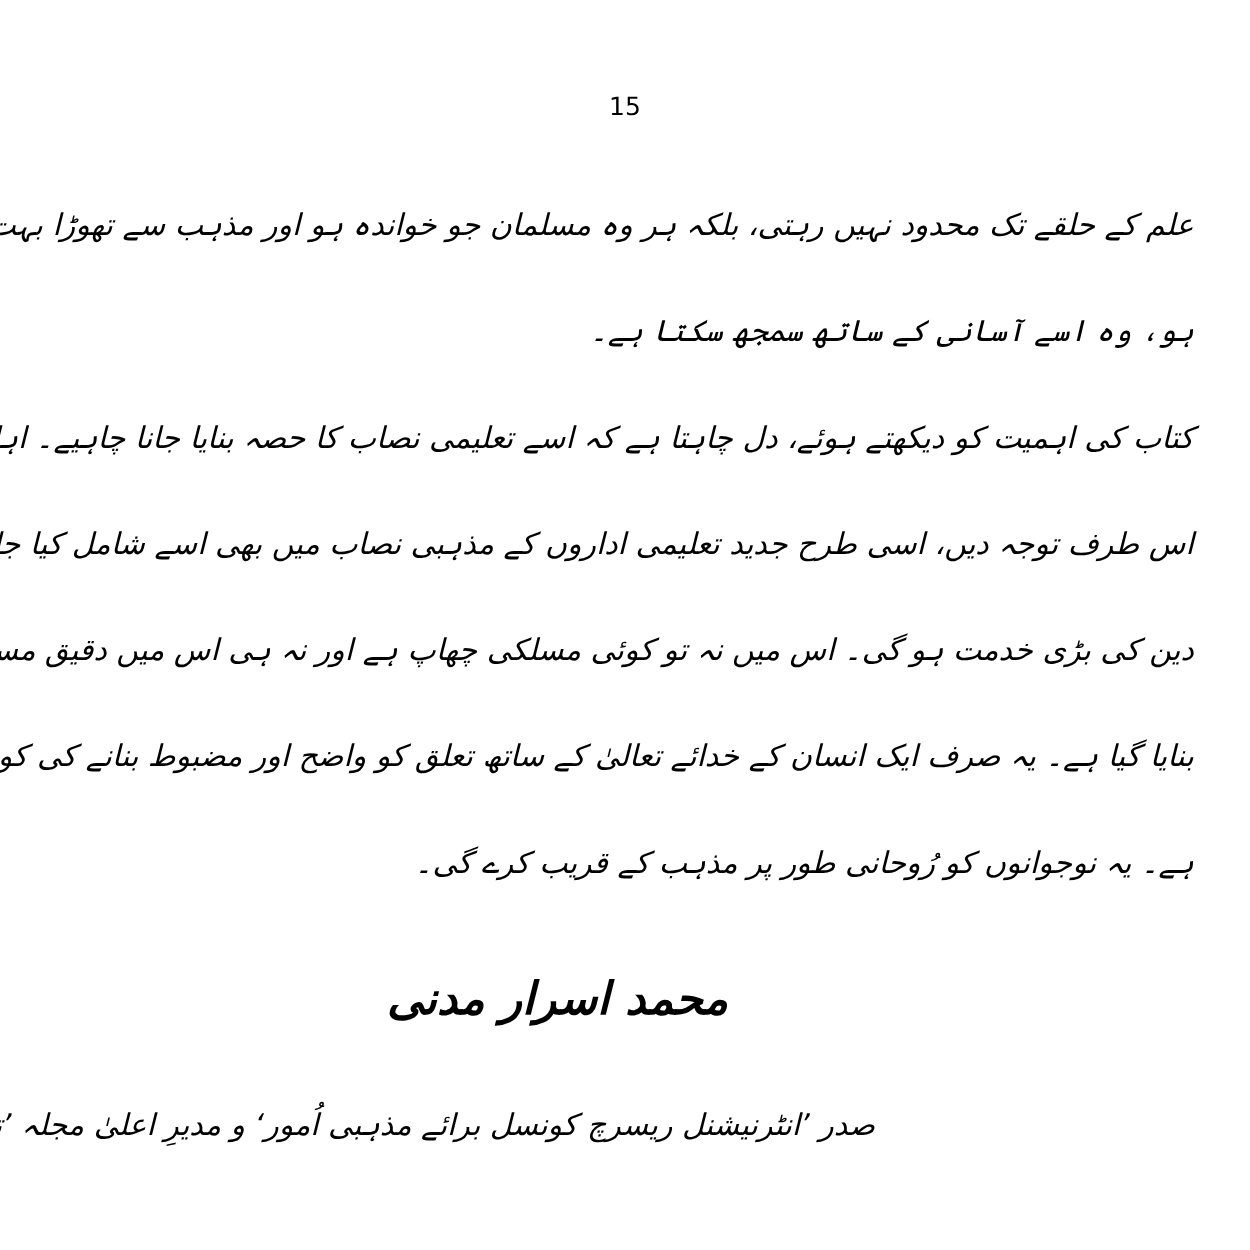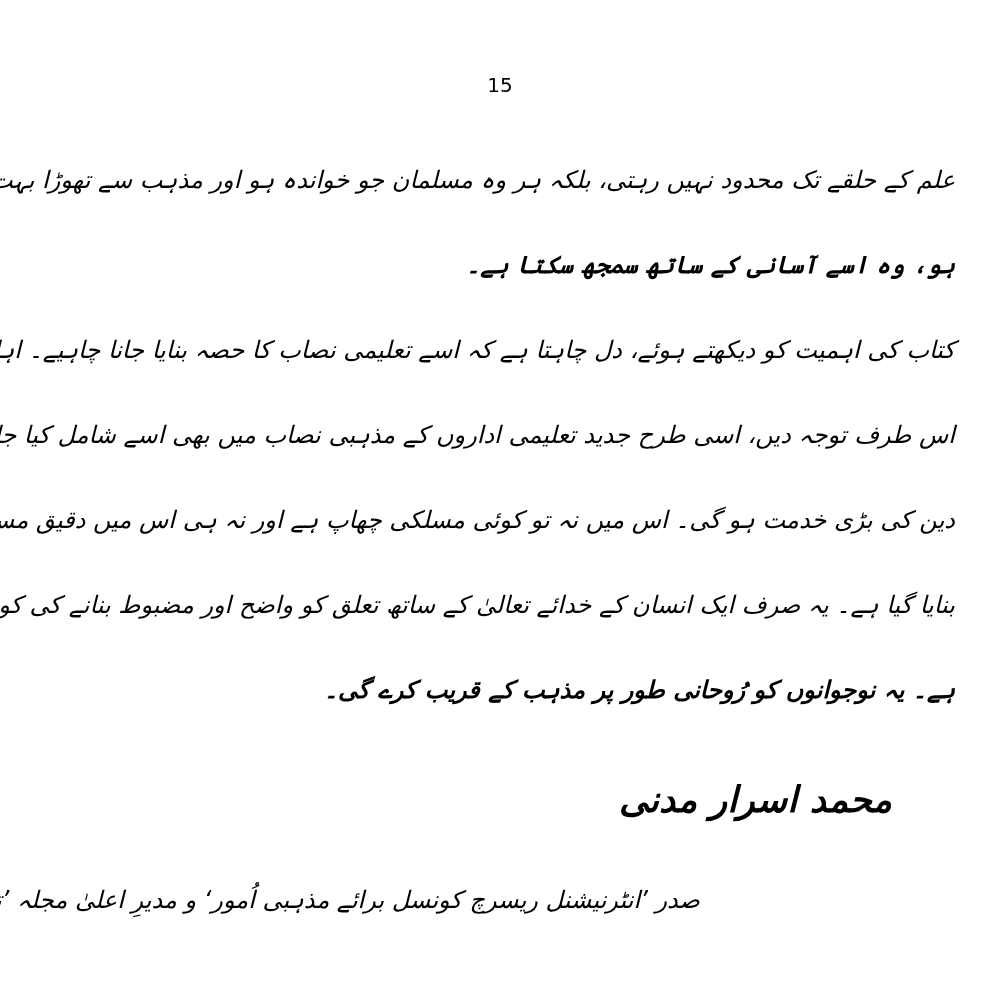--- a/index.html
+++ b/index.html
@@ -30,27 +30,27 @@
       direction: rtl;
       text-align: justify;
       text-align-last: justify;
       font-family: "DejaVu Sans", sans-serif;
       font-size: 24px;
       font-style: italic;
       line-height: 50px;
       white-space: nowrap;
     }
     .line.full { left: 45px; }
-    .line.last { text-align-last: right; font-weight: bold; }
+    .line.last { text-align-last: right; }
     .signature {
       position: absolute;
       top: 770px;
       left: 0;
       width: 892px;
-      text-align: right;
+      text-align: center;
       direction: rtl;
       font-family: "DejaVu Sans", sans-serif;
       font-size: 36px;
       font-weight: bold;
       font-style: italic;
       line-height: 60px;
     }
     .designation {
       position: absolute;
       top: 875px;

